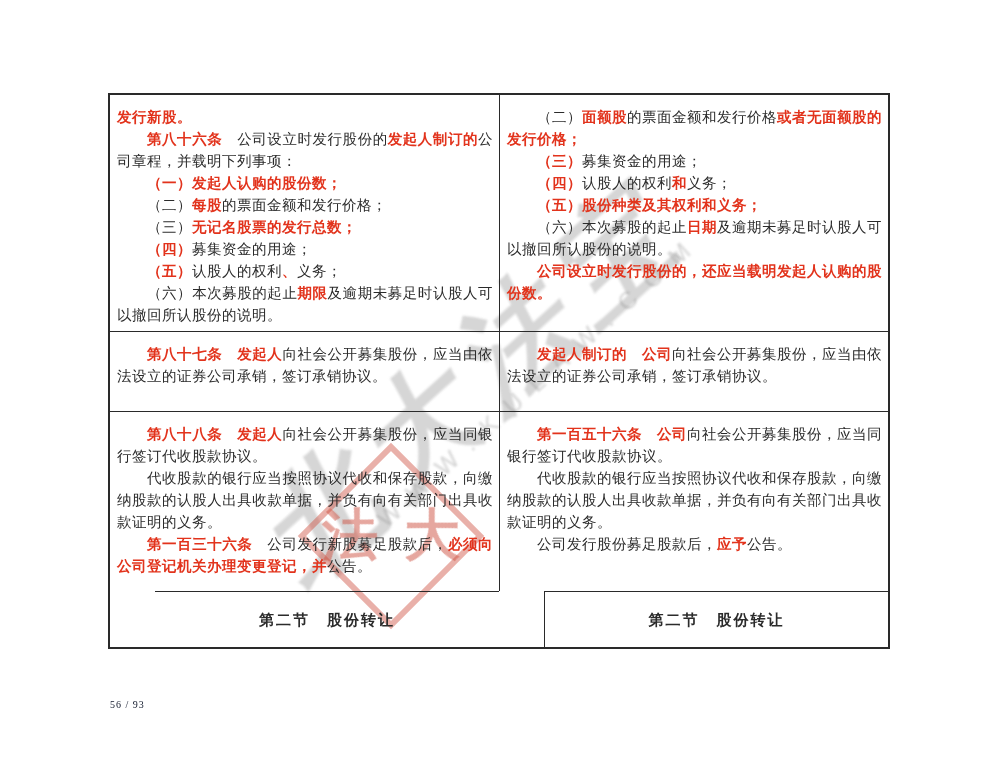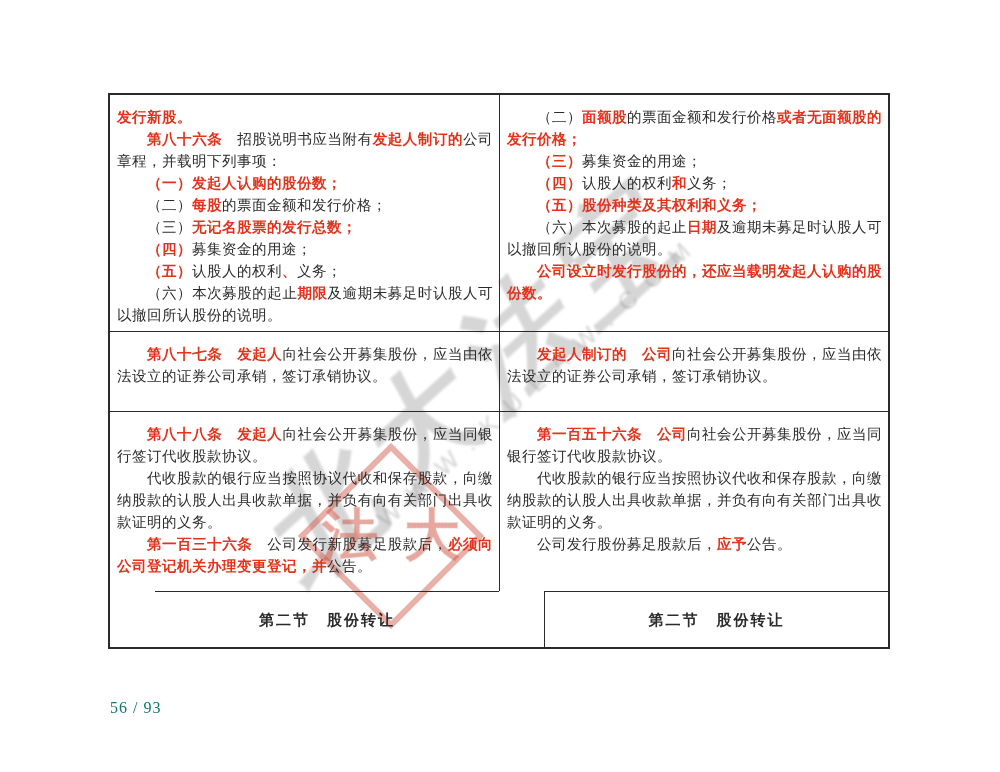--- a/index.html
+++ b/index.html
@@ -72,40 +72,40 @@
   .run-blk{color:var(--blk);}
   .section-cell{
     display:flex;align-items:center;justify-content:center;
     font-weight:bold;letter-spacing:2px;font-size:15px;
     padding:0;
     margin-left:45px;
   }
   
   .footer{
     position:absolute;left:110px;top:699px;
-    font-size:16px;color:#0f766e;letter-spacing:1px;text-align:center;
+    font-size:10px;color:#0f172a;letter-spacing:1px;text-align:center;
   }
 </style>
 </head>
 <body>
 
 <div class="page">
 
   <div class="wm-layer">
     <div class="wm-callig">北大法宝</div>
     <div class="wm-url">WWW.KULAW.COM</div>
     <div class="wm-seal">
       <span class="wm-seal-text">法大</span>
     </div>
   </div>
 
   <div class="cmp-table">
     <div class="cell">
         <div class="para"><span class="run-red">发行新股。</span></div>
-        <div class="para indent"><span class="run-red">第八十六条</span><span class="run-blk">　招股说明书应当附有</span><span class="run-red">发起人制订的</span><span class="run-blk">公司章程，并载明下列事项：</span></div>
+        <div class="para indent"><span class="run-red">第八十六条</span><span class="run-blk">　公司设立时发行股份的</span><span class="run-red">发起人制订的</span><span class="run-blk">公司章程，并载明下列事项：</span></div>
         <div class="para indent"><span class="run-red">（一）发起人认购的股份数；</span></div>
         <div class="para indent"><span class="run-blk">（二）</span><span class="run-red">每股</span><span class="run-blk">的票面金额和发行价格；</span></div>
         <div class="para indent"><span class="run-blk">（三）</span><span class="run-red">无记名股票的发行总数；</span></div>
         <div class="para indent"><span class="run-red">（四）</span><span class="run-blk">募集资金的用途；</span></div>
         <div class="para indent"><span class="run-red">（五）</span><span class="run-blk">认股人的权利</span><span class="run-red">、</span><span class="run-blk">义务；</span></div>
         <div class="para indent"><span class="run-blk">（六）本次募股的起止</span><span class="run-red">期限</span><span class="run-blk">及逾期未募足时认股人可以撤回所认股份的说明。</span></div>
       </div>
     <div class="cell col2">
         <div class="para indent"><span class="run-blk">（二）</span><span class="run-red">面额股</span><span class="run-blk">的票面金额和发行价格</span><span class="run-red">或者无面额股的发行价格；</span></div>
         <div class="para indent"><span class="run-red">（三）</span><span class="run-blk">募集资金的用途；</span></div>

